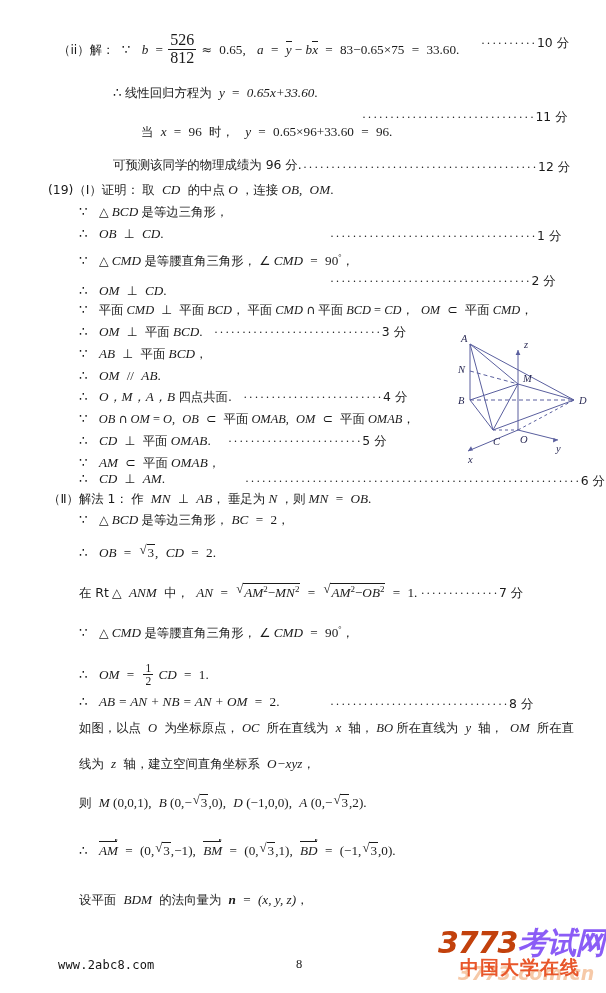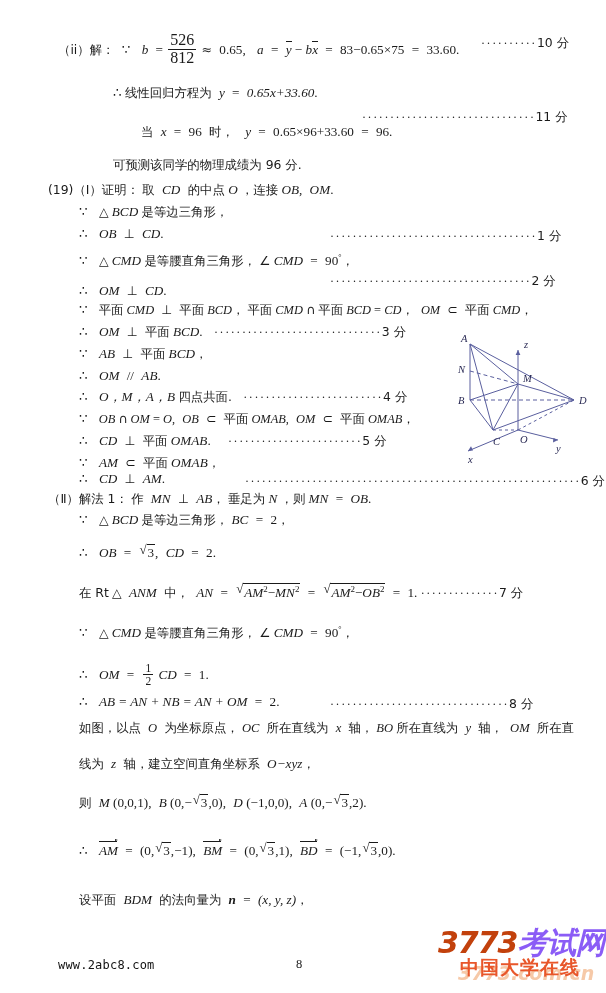--- a/index.html
+++ b/index.html
@@ -116,20 +116,23 @@
     <span class="cn">时，</span><span class="sp2"></span>
     <span class="it">y</span><span class="sp"></span>
     <span class="num">=</span><span class="sp"></span>
     <span class="num">0.65×96+33.60</span><span class="sp"></span>
     <span class="num">=</span><span class="sp"></span>
     <span class="num">96</span><span>.</span>
   </div>
 
   <div class="ln" style="left:113px;top:158px;">
     <span class="cn">可预测该同学的物理成绩为 96 分.</span>
+  </div>
+  <div class="ln" style="left:303px;top:160px;">
+    <span class="leader">··········································</span><span class="cn">12 分</span>
   </div>
 
   <div class="ln" style="left:48px;top:183px;">
     <span class="cn">(19)（Ⅰ）证明：</span>
     <span class="cn">取</span><span class="sp"></span>
     <span class="it">CD</span><span class="sp"></span>
     <span class="cn">的中点</span>
     <span class="it">O</span>
     <span class="cn">，连接</span>
     <span class="it">OB</span><span>,</span><span class="sp"></span>

